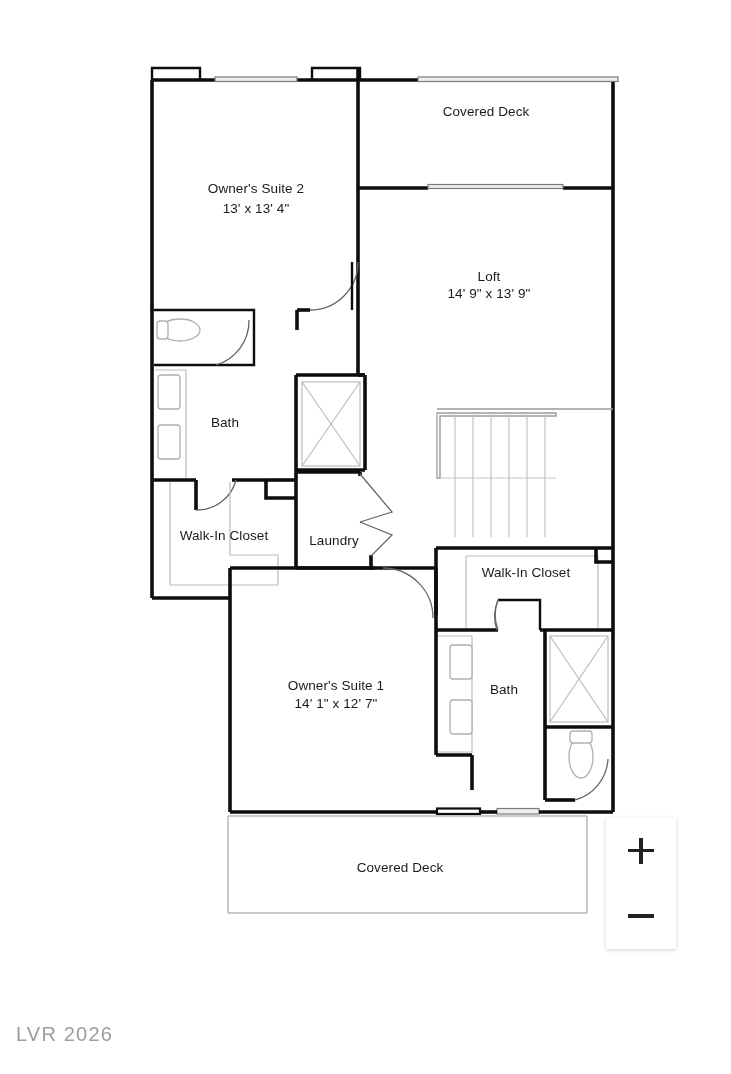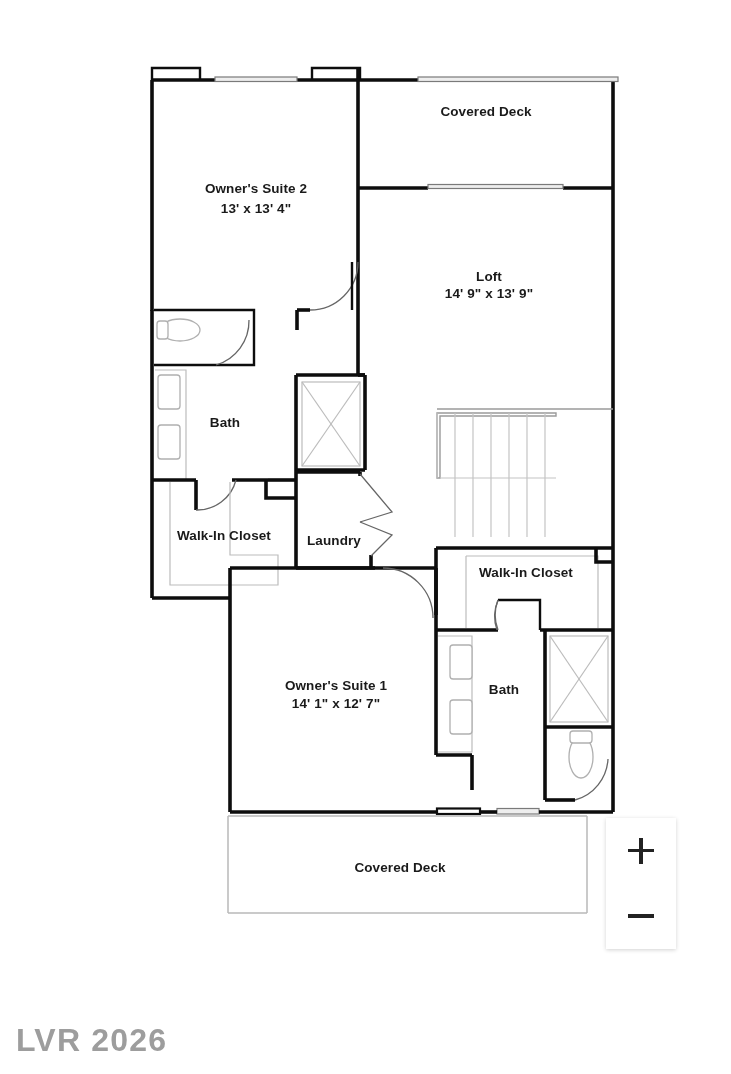--- a/index.html
+++ b/index.html
@@ -12,21 +12,20 @@
     height: 1074px;
     position: relative;
     overflow: hidden;
     font-family: "Liberation Sans", sans-serif;
   }
   #floorplan-stage {
     position: absolute;
     left: 0; top: 0;
     width: 731px;
     height: 896px;
-    font-weight: bold;
   }
   svg#plan-svg {
     position: absolute;
     left: 0; top: 0;
     width: 731px;
     height: 1074px;
     display: block;
   }
   .room-label {
     font-family: "Liberation Sans", sans-serif;
@@ -144,21 +143,21 @@
     height: 26px;
     background: #222222;
   }
 
   
   #watermark {
     position: absolute;
     left: 16px;
     top: 1024px;
     font-family: "Liberation Sans", sans-serif;
-    font-size: 32px;
+    font-size: 20px;
     color: #9d9d9d;
     letter-spacing: 1.2px;
     white-space: nowrap;
     line-height: 1;
   }
 </style>
 </head>
 <body>
 
 <div id="floorplan-stage">

